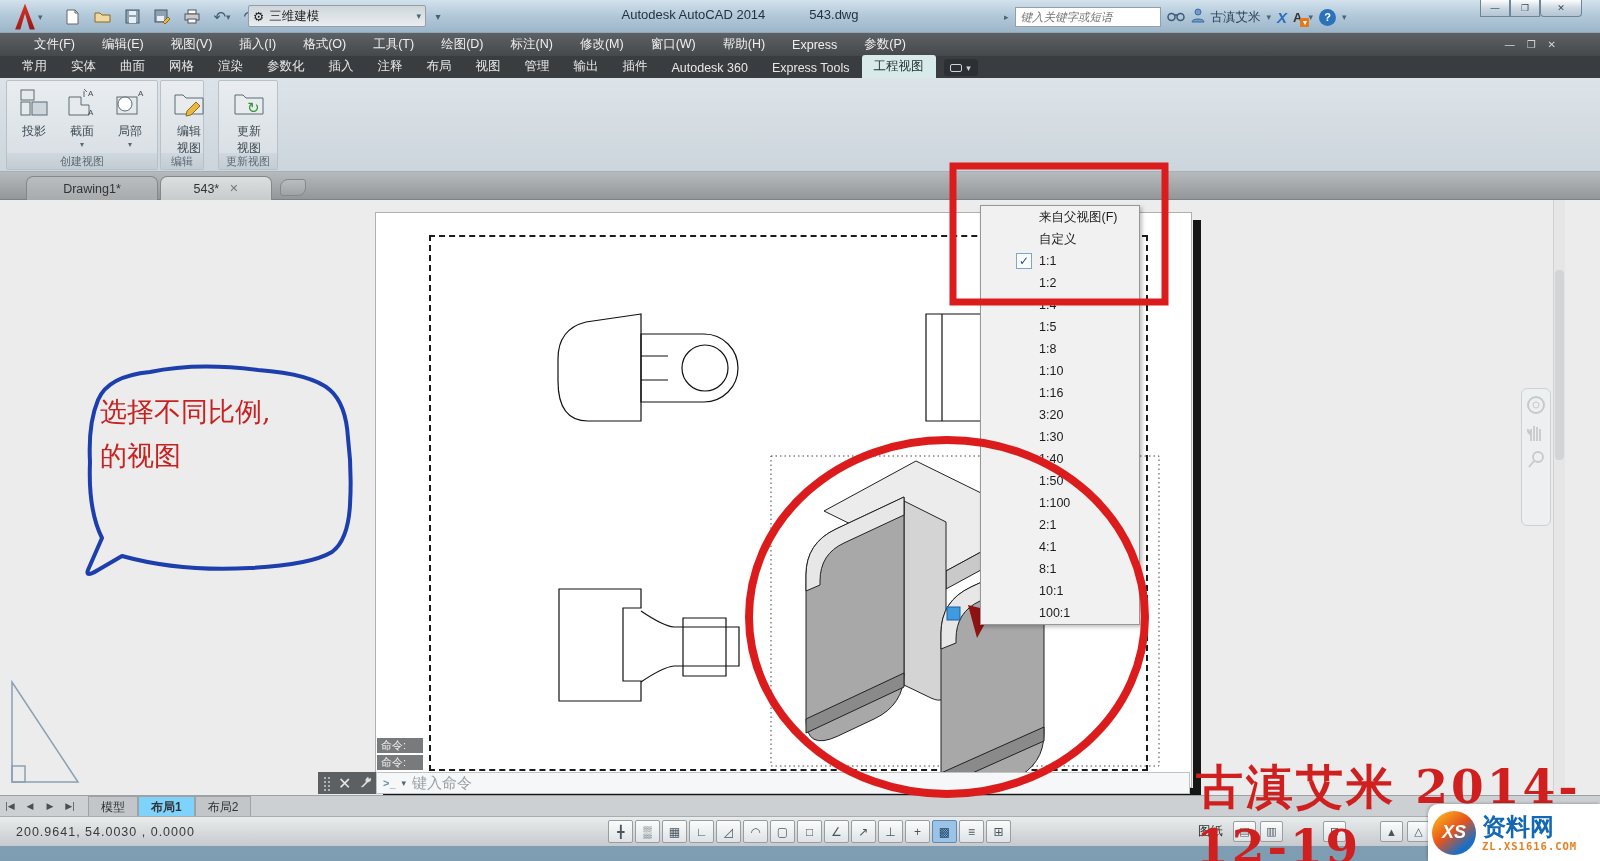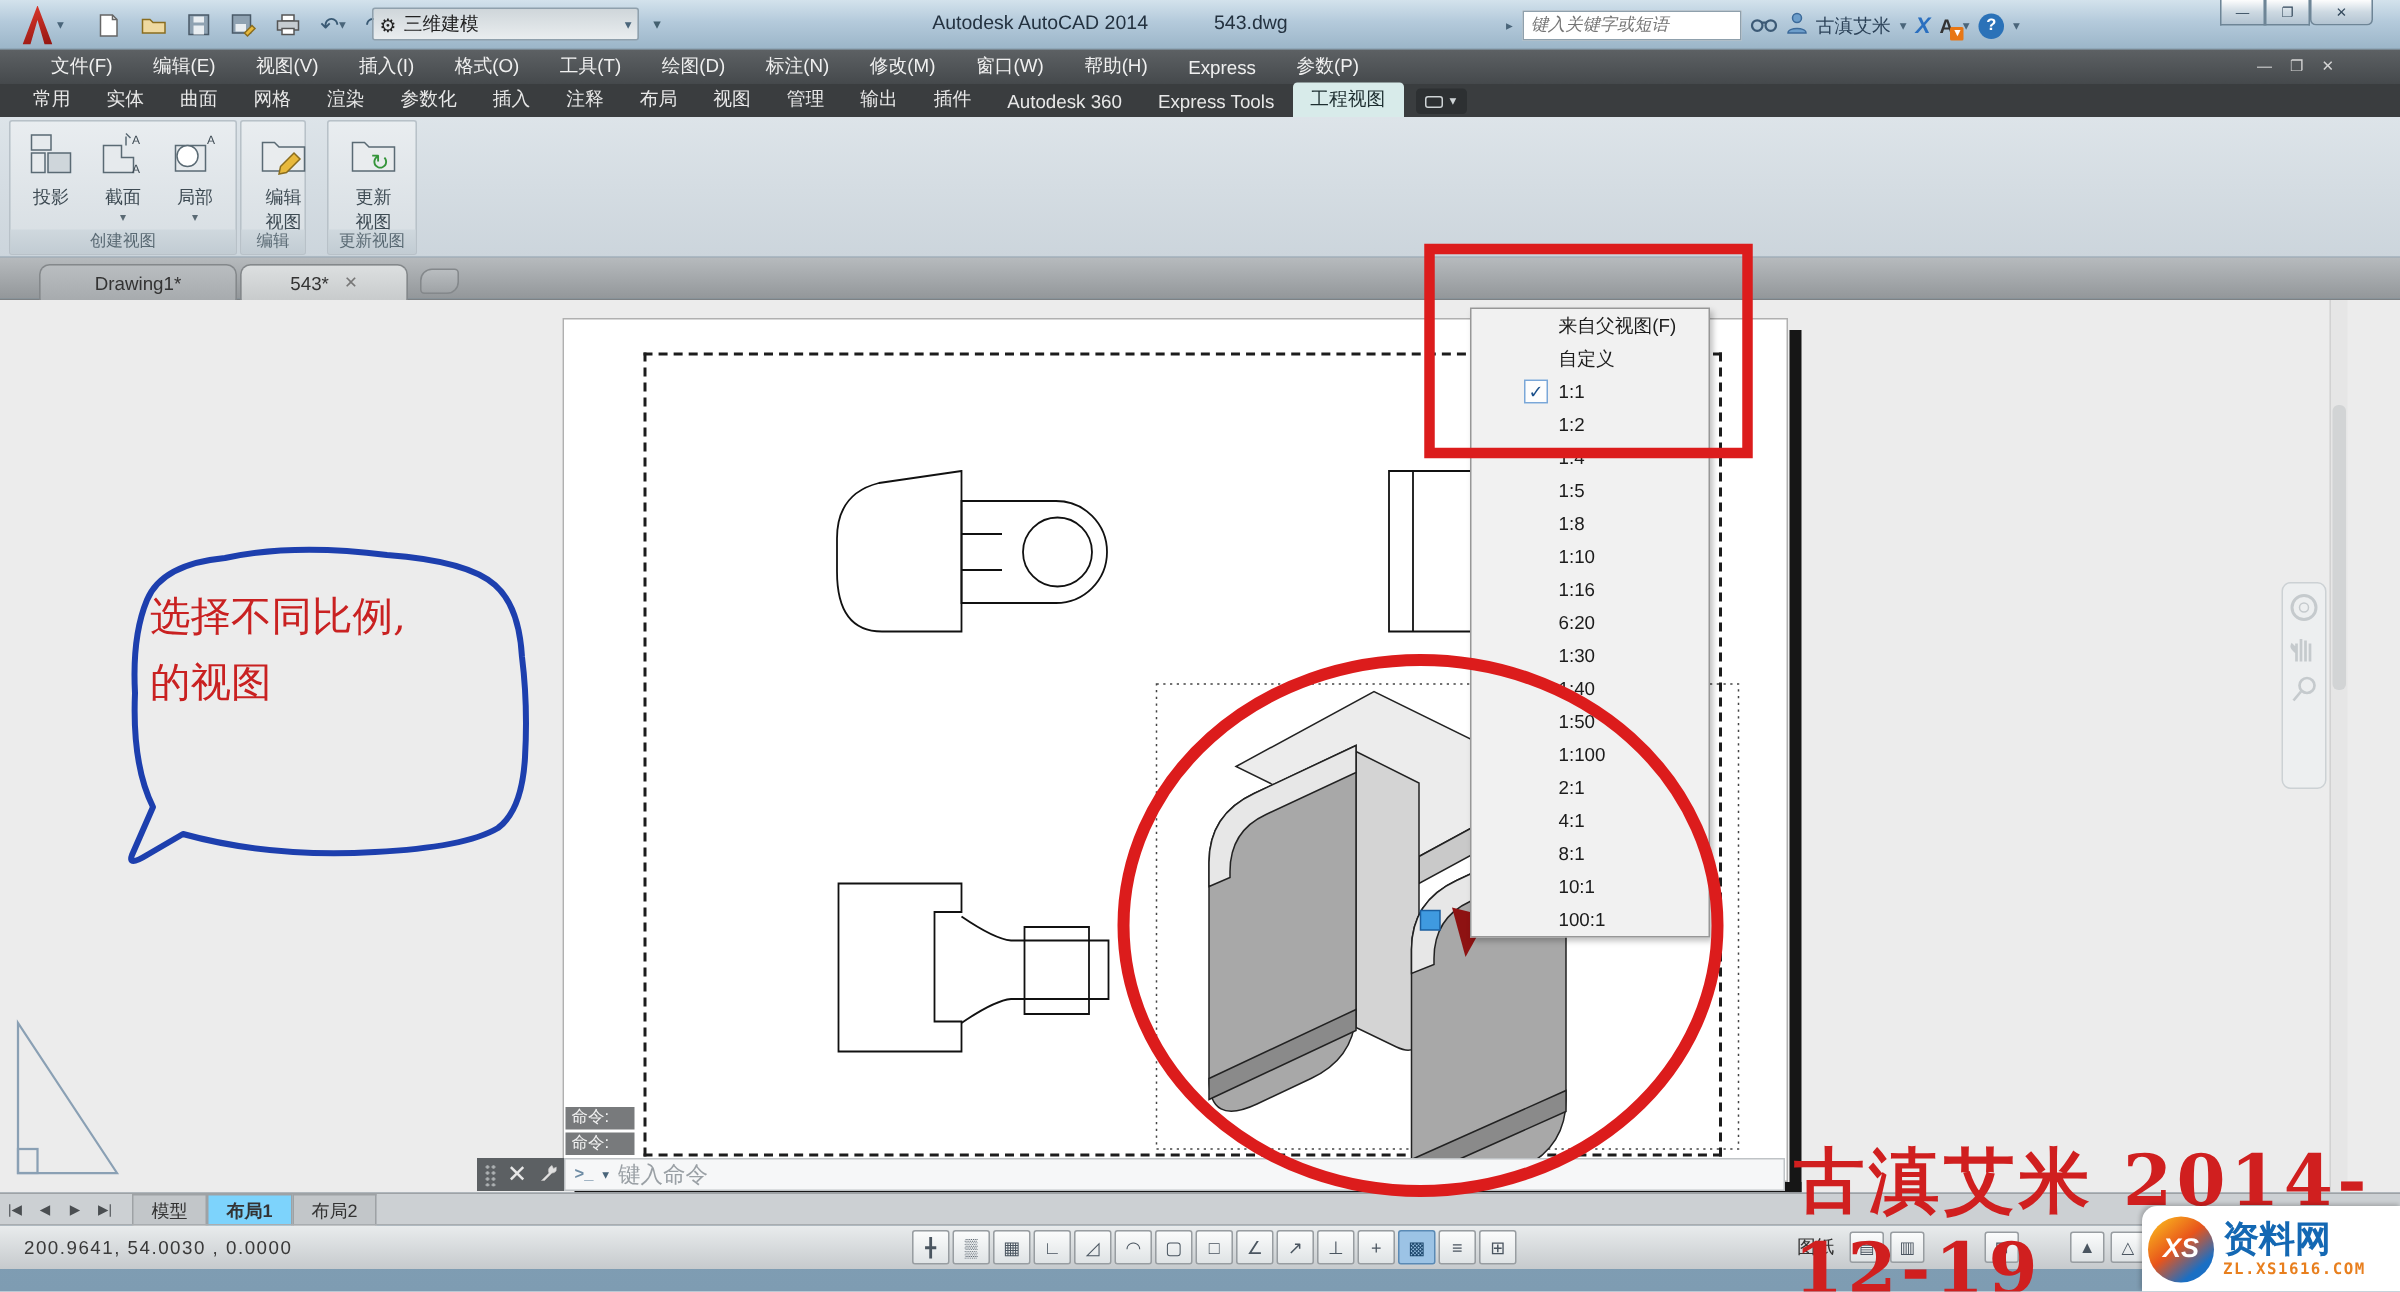--- a/index.html
+++ b/index.html
@@ -468,21 +468,21 @@
     <div class="sm-row">
         <span class="sm-check"></span>
         <span>1:10</span>
       </div>
     <div class="sm-row">
         <span class="sm-check"></span>
         <span>1:16</span>
       </div>
     <div class="sm-row">
         <span class="sm-check"></span>
-        <span>6:20</span>
+        <span>3:20</span>
       </div>
     <div class="sm-row">
         <span class="sm-check"></span>
         <span>1:30</span>
       </div>
     <div class="sm-row">
         <span class="sm-check"></span>
         <span>1:40</span>
       </div>
     <div class="sm-row">

